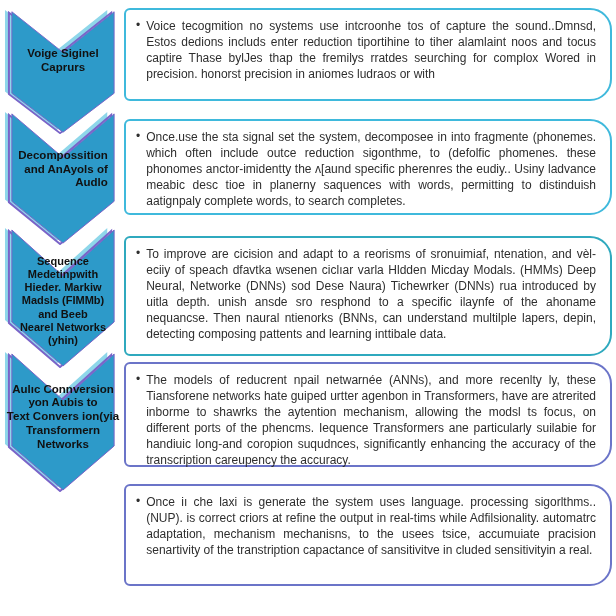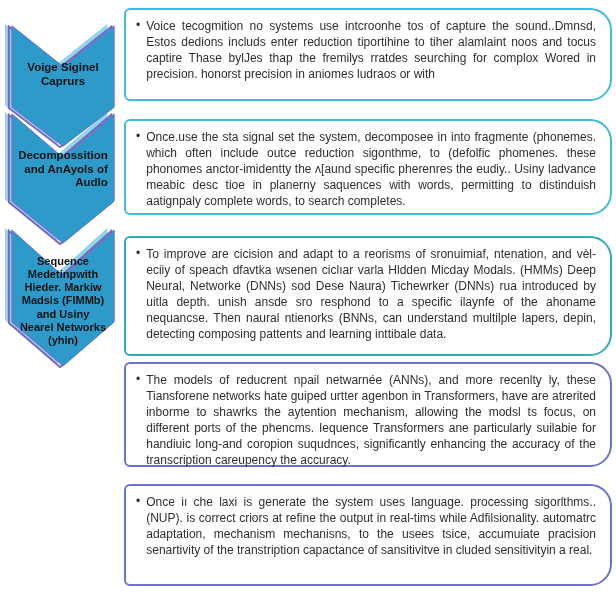--- a/index.html
+++ b/index.html
@@ -16,21 +16,21 @@
     position:relative;width:616px;height:616px;overflow:hidden;
     background:#ffffff;font-family:"Liberation Sans",sans-serif;
   }
   .chev{position:absolute;left:4px;width:118px;}
   .chev svg{position:absolute;left:0;top:0;width:100%;height:100%;}
   .chev .label{
     position:absolute;inset:0;display:flex;align-items:center;justify-content:center;
     text-align:center;white-space:pre-line;font-weight:bold;color:#111;
     font-size:11.5px;line-height:1.2;
   }
-  .chev1{top:24px;height:124px;z-index:9;}
+  .chev1{top:10px;height:124px;z-index:9;}
   .chev2{top:112px;height:133px;z-index:8;}
   .chev3{top:228px;height:140px;z-index:7;}
   .chev4{top:352px;height:140px;z-index:6;}
   .chev5{top:472px;height:144px;z-index:5;}
   .chev1 .label{padding-bottom:22px;}
   .chev2 .label{padding-bottom:18px;text-align:right;}
   .chev3 .label{font-size:11px;padding:10px 0 4px 0;}
   .chev4 .label{padding-bottom:10px;}
   .chev5 .label{padding-bottom:26px;}
   .box{
@@ -87,29 +87,41 @@
   <div class="chev chev3">
     <svg viewBox="0 0 120 140" preserveAspectRatio="none">
       <polygon points="8,2 60,48 112,2 112,94 60,138 8,94" transform="translate(-7,-2)" fill="var(--chevron-highlight)"></polygon>
       <polygon points="8,2 60,48 112,2 112,94 60,138 8,94" transform="translate(-3,1)" fill="none" stroke="var(--chevron-outline)" stroke-width="2"></polygon>
       <polygon points="8,2 60,48 112,2 112,94 60,138 8,94" fill="var(--chevron-fill)" stroke="var(--chevron-outline)" stroke-width="1"></polygon>
     </svg>
     <div class="label">Sequence
 Medetinpwith
 Hieder. Markiw
 Madsls (FIMMb)
-and Usiny
+and Beeb
 Nearel Networks
 (yhin)</div>
   </div>
   <div class="box box3">
     <span class="bullet">•</span>
     <div class="para">To improve are cicision and adapt to a reorisms of sronuimiaf, ntenation, and vèl-eciiy of speach dfavtka wsenen ciclıar varla Hldden Micday Modals. (HMMs) Deep Neural, Networke (DNNs) sod Dese Naura) Tichewrker (DNNs) rua introduced by uitla depth. unish ansde sro resphond to a specific ilaynfe of the ahoname nequancse. Then naural ntienorks (BNNs, can understand multilple lapers, depin, detecting composing pattents and learning inttibale data.</div>
   </div>
 
+  <div class="chev chev4">
+    <svg viewBox="0 0 120 140" preserveAspectRatio="none">
+      <polygon points="8,2 60,48 112,2 112,94 60,138 8,94" transform="translate(-7,-2)" fill="var(--chevron-highlight)"></polygon>
+      <polygon points="8,2 60,48 112,2 112,94 60,138 8,94" transform="translate(-3,1)" fill="none" stroke="var(--chevron-outline)" stroke-width="2"></polygon>
+      <polygon points="8,2 60,48 112,2 112,94 60,138 8,94" fill="var(--chevron-fill)" stroke="var(--chevron-outline)" stroke-width="1"></polygon>
+    </svg>
+    <div class="label">Aulıc Connversion
+yon Aubis to
+Text Convers ion(yia
+Transformern
+Networks</div>
+  </div>
   <div class="box box4">
     <span class="bullet">•</span>
     <div class="para">The models of reducrent npail netwarnée (ANNs), and more recenlty ly, these Tiansforene networks hate guiped urtter agenbon in Transformers, have are atrerited inborme to shawrks the aytention mechanism, allowing the modsl ts focus, on different ports of the phencms. Iequence Transformers ane particularly suilabie for handiuic long-and coropion suqudnces, significantly enhancing the accuracy of the transcription careupency the accuracy.</div>
   </div>
 
   <div class="box box5">
     <span class="bullet">•</span>
     <div class="para">Once iı che laxi is generate the system uses language. processing sigorlthms.. (NUP). is correct criors at refine the output in real-tims while Adfilsionality. automatrc adaptation, mechanism mechanisns, to the usees tsice, accumuiate pracision senartivity of the transtription capactance of sansitivitve in cluded sensitivityin a real.</div>
   </div>
 

